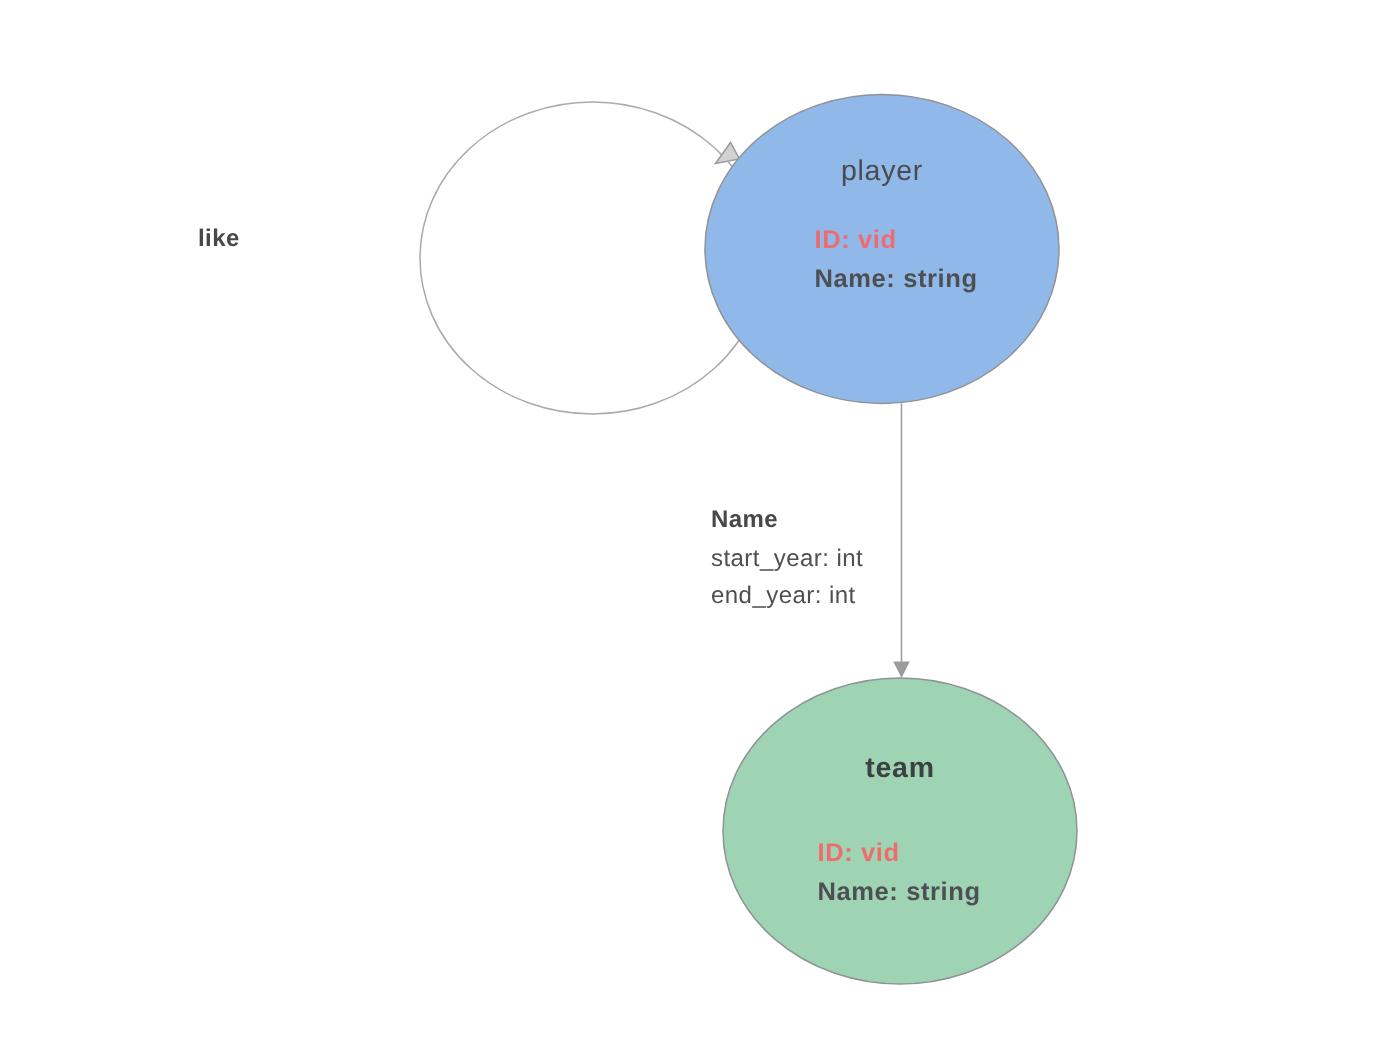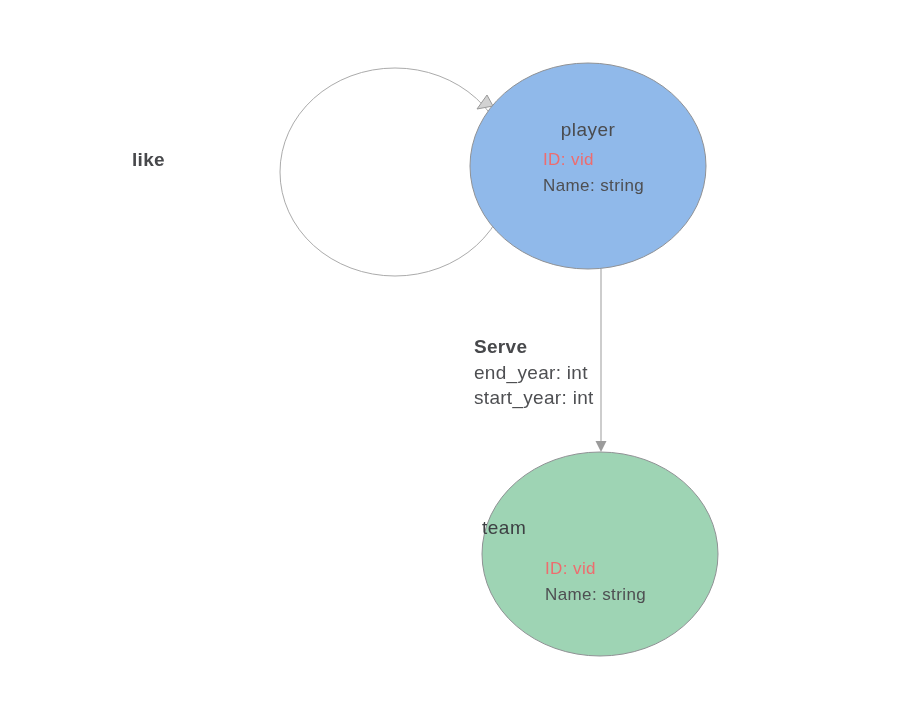--- a/index.html
+++ b/index.html
@@ -18,48 +18,49 @@
   .layer {
     position: absolute;
     left: 0;
     top: 0;
   }
   .node-title {
     position: absolute;
     font-size: 19px;
     color: #4a4b4e;
     letter-spacing: 0.5px;
-    margin-top: 15px;
   }
   .player-title {
     left: 470px;
     top: 104px;
     width: 236px;
     text-align: center;
     font-weight: 400;
   }
   .team-title {
     left: 482px;
     top: 502px;
     width: 236px;
-    font-weight: 400;
+    text-align: center;
+    font-weight: 700;
     color: #3d4043;
   }
   .props {
     position: absolute;
     font-size: 17px;
     line-height: 26px;
     color: #4e4f52;
     letter-spacing: 0.4px;
+    font-weight: bold;
   }
   .player-props { left: 543px; top: 147px; }
   .team-props   { left: 545px; top: 556px; }
   .edge-label {
     position: absolute;
-    font-size: 19px;
+    font-size: 16px;
     line-height: 25.5px;
     color: #4e4f52;
     letter-spacing: 0.3px;
   }
   .like-label  { left: 132px; top: 147px; }
   .serve-label { left: 474px; top: 334px; }
   .edge-title {
     font-weight: 700;
     color: #47484b;
   }
@@ -92,18 +93,18 @@
   <div class="props team-props">
     <div style="color: rgb(238, 108, 110);">ID: vid</div>
     <div>Name: string</div>
   </div>
 
   <div class="edge-label like-label">
     <div class="edge-title">like</div>
   </div>
 
   <div class="edge-label serve-label">
-    <div class="edge-title">Serve</div>
+    <div class="edge-title">Name</div>
+    <div>start_year: int</div>
     <div>end_year: int</div>
-    <div>start_year: int</div>
   </div>
 
 </div>
 
 </body></html>

